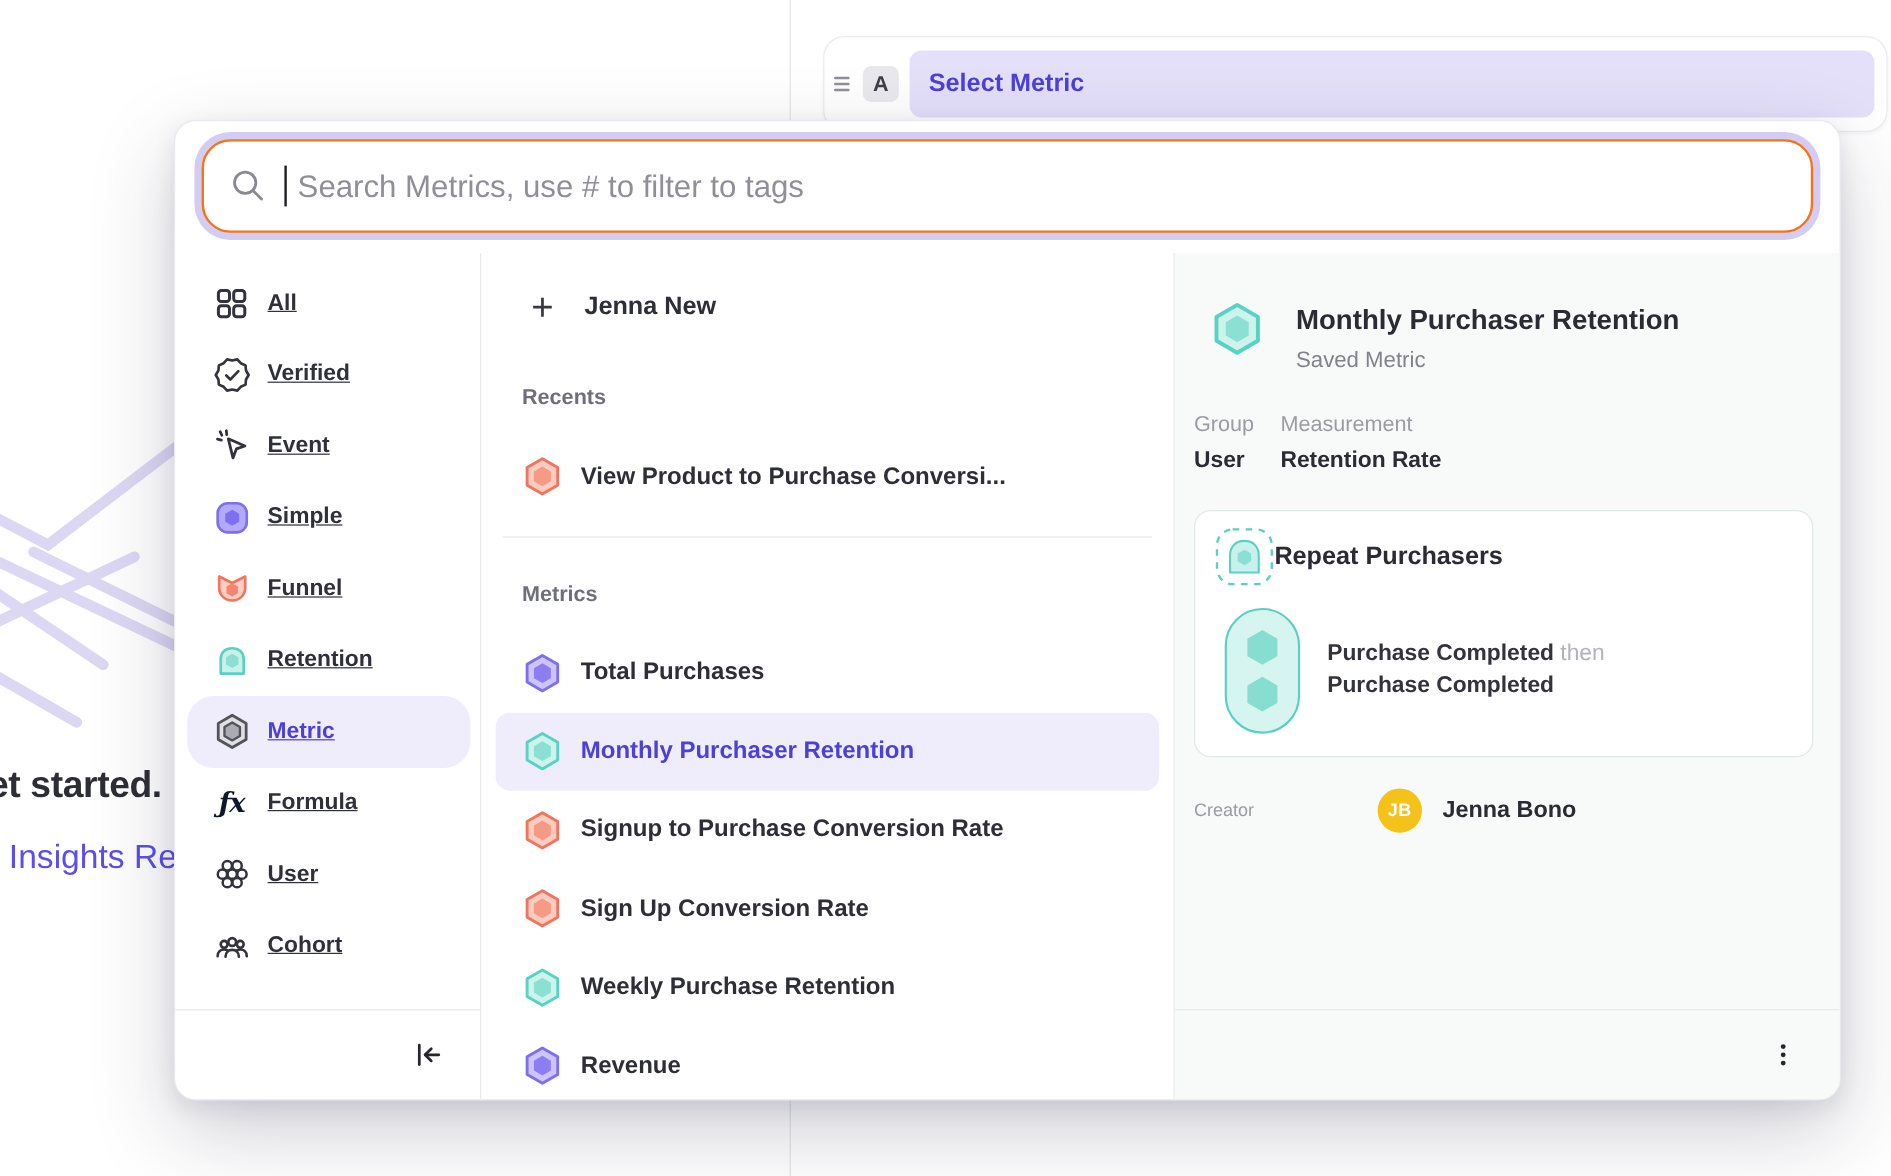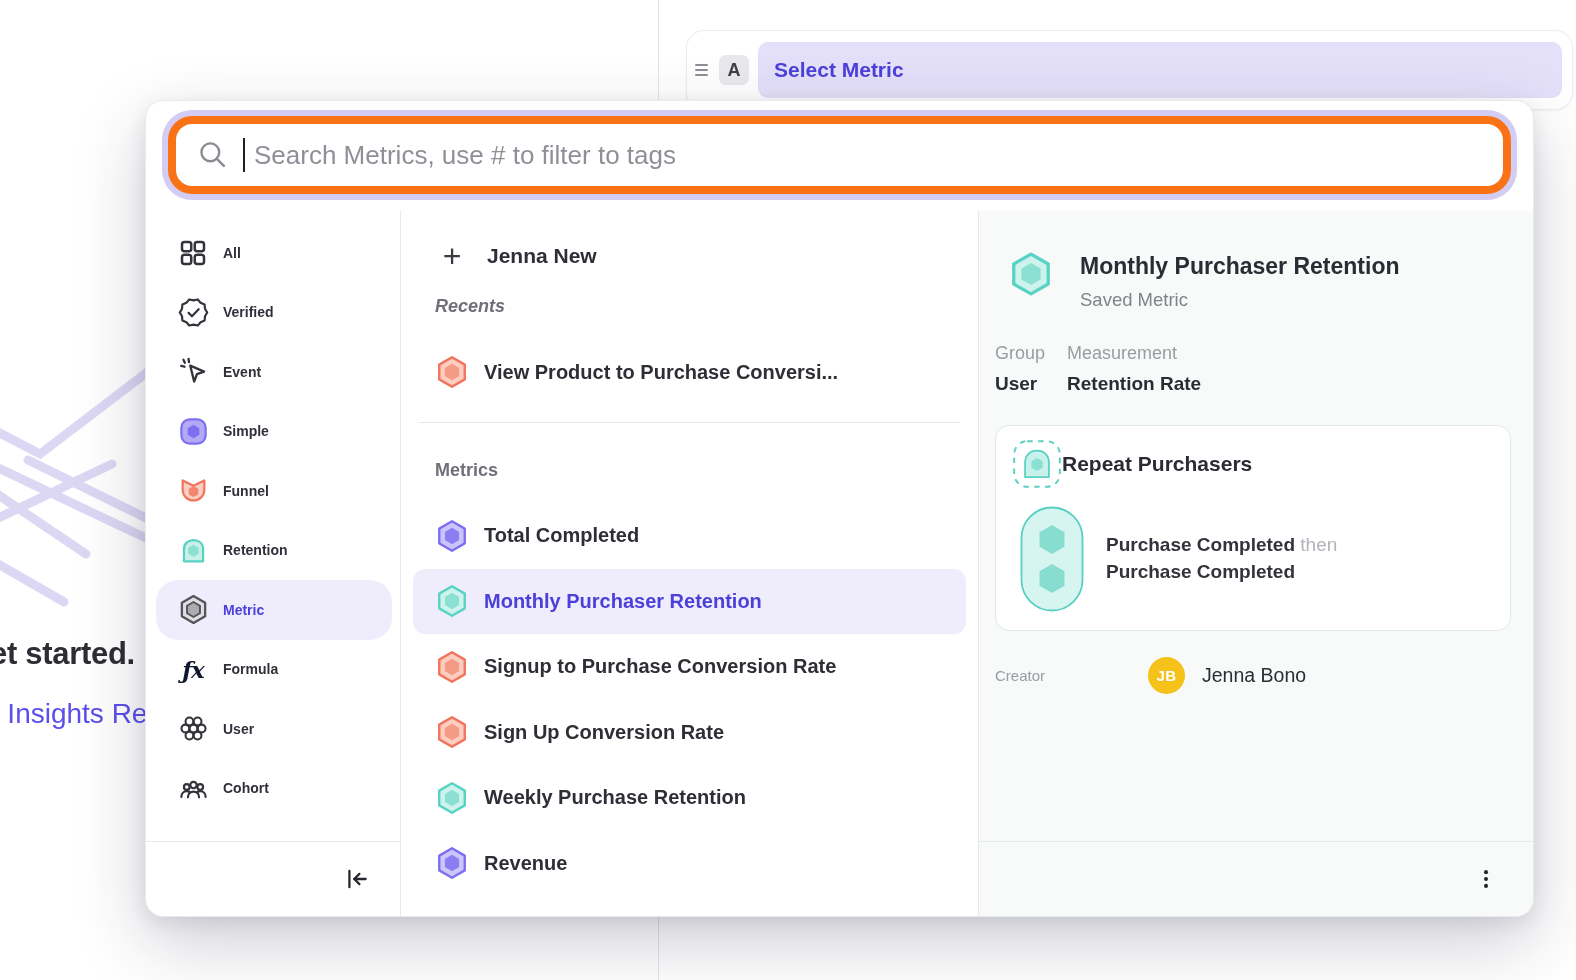--- a/index.html
+++ b/index.html
@@ -28,47 +28,47 @@
   .metric-pill span{color:#4c40da;font-size:21px;font-weight:700;}
   
   .modal{
     position:absolute;left:145px;top:100px;width:1389px;height:817px;background:#fff;
     border:1px solid #e9e9ee;border-radius:18px;box-sizing:border-box;
     box-shadow:0 26px 70px rgba(35,35,70,.22), 0 6px 18px rgba(35,35,70,.10);
     display:flex;flex-direction:column;overflow:hidden;
   }
   .search-area{padding:15px 22px 17px 22px;flex:0 0 auto;}
   .search-box{
-    height:78px;box-sizing:border-box;border:8px solid #f97316;border-radius:24px;
+    height:78px;box-sizing:border-box;border:2px solid #f97316;border-radius:24px;
     box-shadow:0 0 0 6px #d3cdf4;display:flex;align-items:center;gap:15px;padding:0 22px;background:#fff;
   }
   .search-box svg{flex:0 0 auto;}
   .caret{width:2px;height:34px;background:#1e1e24;flex:0 0 auto;margin-right:-6px;}
   .search-box input{
     flex:1;border:none;outline:none;font-size:26px;color:#2e2e36;background:transparent;
     font-family:"Liberation Sans",sans-serif;padding:0;
   }
   .search-box input::placeholder{color:#8f8f98;opacity:1;}
   .columns{flex:1;display:flex;min-height:0;}
   
   .sidebar{width:255px;flex:0 0 255px;border-right:1px solid #e8e8ec;display:flex;flex-direction:column;box-sizing:border-box;}
   .side-list{flex:1;padding-top:12px;min-height:0;}
   .side-item{height:59.5px;display:flex;align-items:center;gap:14px;padding-left:31px;cursor:pointer;}
-  .side-item .s-label{font-size:14px;font-weight:600;color:#30303a;}
+  .side-item .s-label{font-size:19px;font-weight:600;color:#30303a;text-decoration:underline;}
   .side-item.selected{background:#efedfc;border-radius:22px;margin:0 8px 0 10px;padding-left:21px;}
   .side-item.selected .s-label{color:#4c40da;}
   .side-footer{flex:0 0 74px;border-top:1px solid #e8e8ec;display:flex;align-items:center;justify-content:flex-end;padding-right:26px;}
   .collapse-btn{width:34px;height:34px;display:flex;align-items:center;justify-content:center;cursor:pointer;}
   
   .middle{width:578px;flex:0 0 578px;border-right:1px solid #e8e8ec;box-sizing:border-box;overflow:hidden;}
   .create-row{margin-top:22px;height:46px;display:flex;align-items:center;gap:18px;padding:0 34px;cursor:pointer;}
   .plus-glyph{font-size:32px;font-weight:400;color:#3a3a42;width:34px;text-align:center;line-height:1;}
   .create-row .c-label{font-size:21px;font-weight:700;color:#2e2e36;}
   .section-label{height:24px;line-height:24px;padding:0 34px;font-size:18px;font-weight:600;color:#6f6f7a;}
-  .lbl-recents{margin-top:15px;font-style:italic;}
+  .lbl-recents{margin-top:40px;}
   .lbl-metrics{margin-top:35px;}
   .item-row{height:65.5px;display:flex;align-items:center;gap:15px;padding:0 34px;cursor:pointer;}
   .item-row .i-label{font-size:20px;font-weight:600;color:#2e2e36;white-space:nowrap;}
   .item-row.recent{margin-top:22px;height:64px;}
   .mid-divider{height:1px;background:#e8e8ec;margin:18px 18px 0 18px;}
   .metric-list{margin-top:21px;}
   .item-row.selected{background:#efedfc;border-radius:12px;margin:0 12px;padding:0 22px;}
   .item-row.selected .i-label{color:#4c40da;}
   
   .right{flex:1;background:#f7faf9;display:flex;flex-direction:column;min-width:0;}
@@ -84,21 +84,21 @@
   .dc-name{font-size:21px;font-weight:700;color:#2b2b33;}
   .dc-body{display:flex;gap:22px;margin-top:17px;padding-left:8px;}
   .capsule{flex:0 0 auto;}
   .steps{display:flex;flex-direction:column;justify-content:center;gap:5px;}
   .step{font-size:19px;font-weight:700;color:#33333b;white-space:nowrap;}
   .step .then{color:#b3b3bb;font-weight:500;}
   .d-creator{margin-top:26px;display:flex;align-items:center;}
   .cr-label{font-size:15px;color:#9b9ba4;font-weight:500;width:153px;}
   .avatar{width:37px;height:37px;border-radius:50%;background:#f5c21a;color:#fff;font-size:15px;font-weight:700;
     display:flex;align-items:center;justify-content:center;letter-spacing:.5px;}
-  .cr-name{font-size:19.5px;color:#2b2b33;margin-left:17px;font-weight:400;}
+  .cr-name{font-size:19.5px;color:#2b2b33;margin-left:17px;font-weight:700;}
   .d-footer{flex:0 0 74px;border-top:1px solid #e5eae8;display:flex;align-items:center;justify-content:flex-end;padding-right:30px;}
   .kebab-btn{width:34px;height:34px;display:flex;align-items:center;justify-content:center;cursor:pointer;}
   
   .fx{font-family:"DejaVu Serif",serif;font-style:italic;font-weight:700;font-size:23px;color:#0f172a;
     width:32px;text-align:center;letter-spacing:-1px;line-height:1;}
   .icon-32{width:32px;height:32px;flex:0 0 auto;display:flex;align-items:center;justify-content:center;}
   .icon-34{width:34px;height:34px;flex:0 0 auto;}
   
   svg.hex .outer{stroke-width:1.7;stroke-linejoin:round;}
   svg.hex.purple .outer{fill:#cdc5fa;stroke:#7e6ff1;}
@@ -300,21 +300,21 @@
 
       <div class="section-label lbl-metrics">Metrics</div>
 
       <div class="metric-list">
 
         <div class="item-row">
           <svg class="hex purple icon-34" viewBox="0 0 24 24">
             <polygon class="outer" points="12,1.6 21,6.8 21,17.2 12,22.4 3,17.2 3,6.8"></polygon>
             <polygon class="inner" points="12,6.2 17,9.1 17,14.9 12,17.8 7,14.9 7,9.1"></polygon>
           </svg>
-          <span class="i-label">Total Completed</span>
+          <span class="i-label">Total Purchases</span>
         </div>
 
         <div class="item-row selected">
           <svg class="hex teal icon-34" viewBox="0 0 24 24">
             <polygon class="outer" points="12,1.6 21,6.8 21,17.2 12,22.4 3,17.2 3,6.8"></polygon>
             <polygon class="inner" points="12,6.2 17,9.1 17,14.9 12,17.8 7,14.9 7,9.1"></polygon>
           </svg>
           <span class="i-label">Monthly Purchaser Retention</span>
         </div>
 

